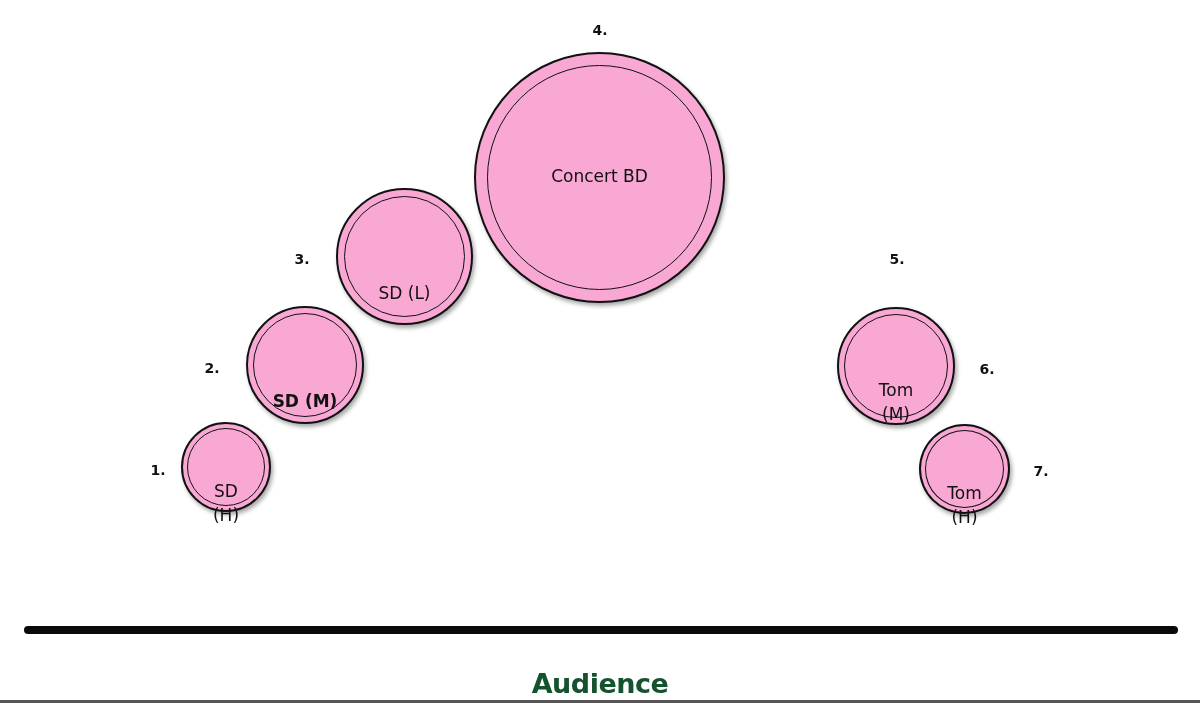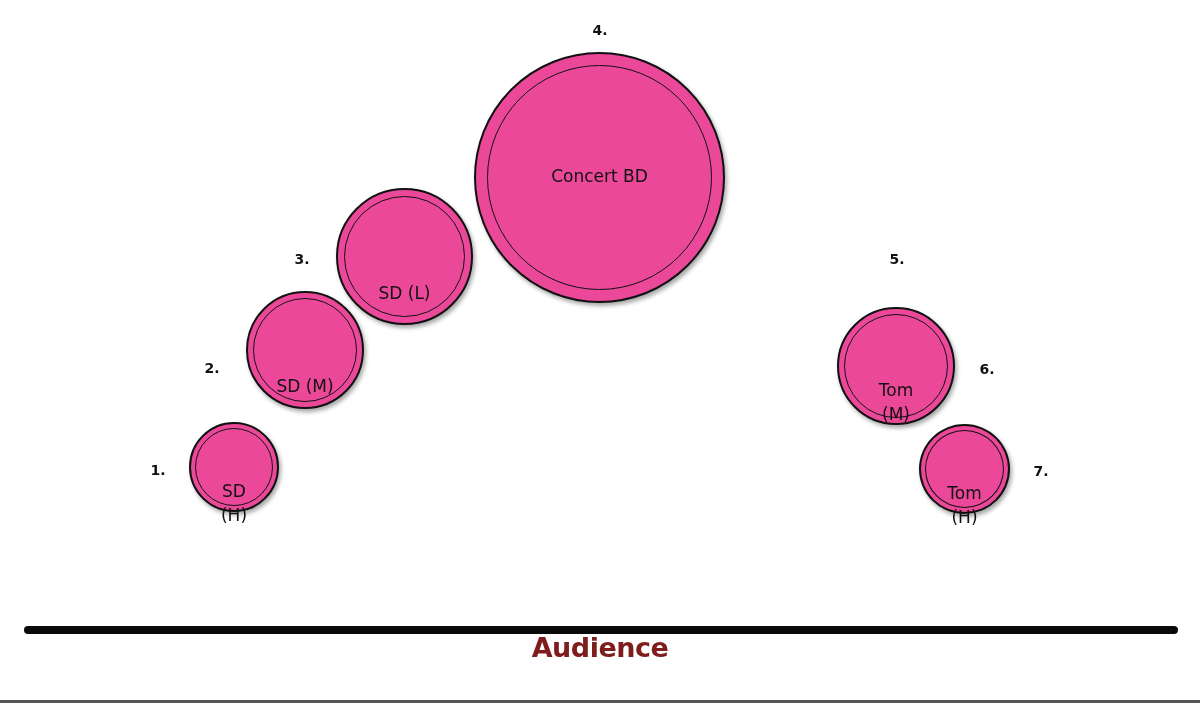--- a/index.html
+++ b/index.html
@@ -1,42 +1,42 @@
 <!DOCTYPE html>
 <html><head>
   <meta charset="utf-8">
   <style>
     html, body { margin: 0; padding: 0; background: #ffffff; }
     body { width: 1200px; height: 703px; position: relative; overflow: hidden; font-family: "DejaVu Sans", sans-serif; }
     #stage { position: absolute; left: 0; top: 0; width: 1200px; height: 703px; }
-    .drum { position: absolute; border-radius: 50%; box-sizing: border-box; border: 2.5px solid #111; background: #ec4899;
+    .drum { position: absolute; border-radius: 50%; box-sizing: border-box; border: 2.5px solid #111; background: #f9a8d4;
             box-shadow: 2px 3px 4px rgba(0,0,0,0.35); }
     .drum .inner { position: absolute; border-radius: 50%; border: 1.8px solid #111; box-sizing: border-box; }
     .drum .label { position: absolute; left: 0; right: 0; top: 50%; transform: translateY(-50%); text-align: center;
                    font-family: "DejaVu Sans", sans-serif; font-size: 17px; color: #111; line-height: 24px; white-space: pre-line; margin-top: 36px; }
     .num { position: absolute; font-family: "DejaVu Sans", sans-serif; font-weight: bold; font-size: 14px; color: #111;
            transform: translate(-50%, -50%); }
     #stage-line { position: absolute; left: 24px; top: 626px; width: 1154px; height: 8px; background: #0a0a0a; border-radius: 4px; }
-    #audience { position: absolute; left: 0; width: 1200px; top: 632px; text-align: center; font-family: "DejaVu Sans", sans-serif;
-                font-weight: bold; font-size: 27px; color: #7f1d1d; letter-spacing: -0.5px; }
+    #audience { position: absolute; left: 0; width: 1200px; top: 668px; text-align: center; font-family: "DejaVu Sans", sans-serif;
+                font-weight: bold; font-size: 27px; color: #14532d; letter-spacing: -0.5px; }
     #bottom-border { position: absolute; left: 0; top: 700px; width: 1200px; height: 3px; background: #555; }
   </style>
 </head>
 <body>
 
 <div id="stage">
 
-  <div class="drum" style="left:189px; top:422px; width:90px; height:90px;">
+  <div class="drum" style="left:181px; top:422px; width:90px; height:90px;">
     <div class="inner" style="left:4px; top:4px; right:4px; bottom:4px;"></div>
     <div class="label">SD
 (H)</div>
   </div>
   <div class="num" style="left:158px; top:470px;">1.</div>
 
-  <div class="drum" style="left:246px; top:291px; width:118px; height:118px;">
+  <div class="drum" style="left:246px; top:306px; width:118px; height:118px;font-weight:bold;">
     <div class="inner" style="left:5px; top:5px; right:5px; bottom:5px;"></div>
     <div class="label">SD (M)</div>
   </div>
   <div class="num" style="left:212px; top:368px;">2.</div>
 
   <div class="drum" style="left:336px; top:188px; width:137px; height:137px;">
     <div class="inner" style="left:6px; top:6px; right:6px; bottom:6px;"></div>
     <div class="label">SD (L)</div>
   </div>
   <div class="num" style="left:302px; top:259px;">3.</div>

